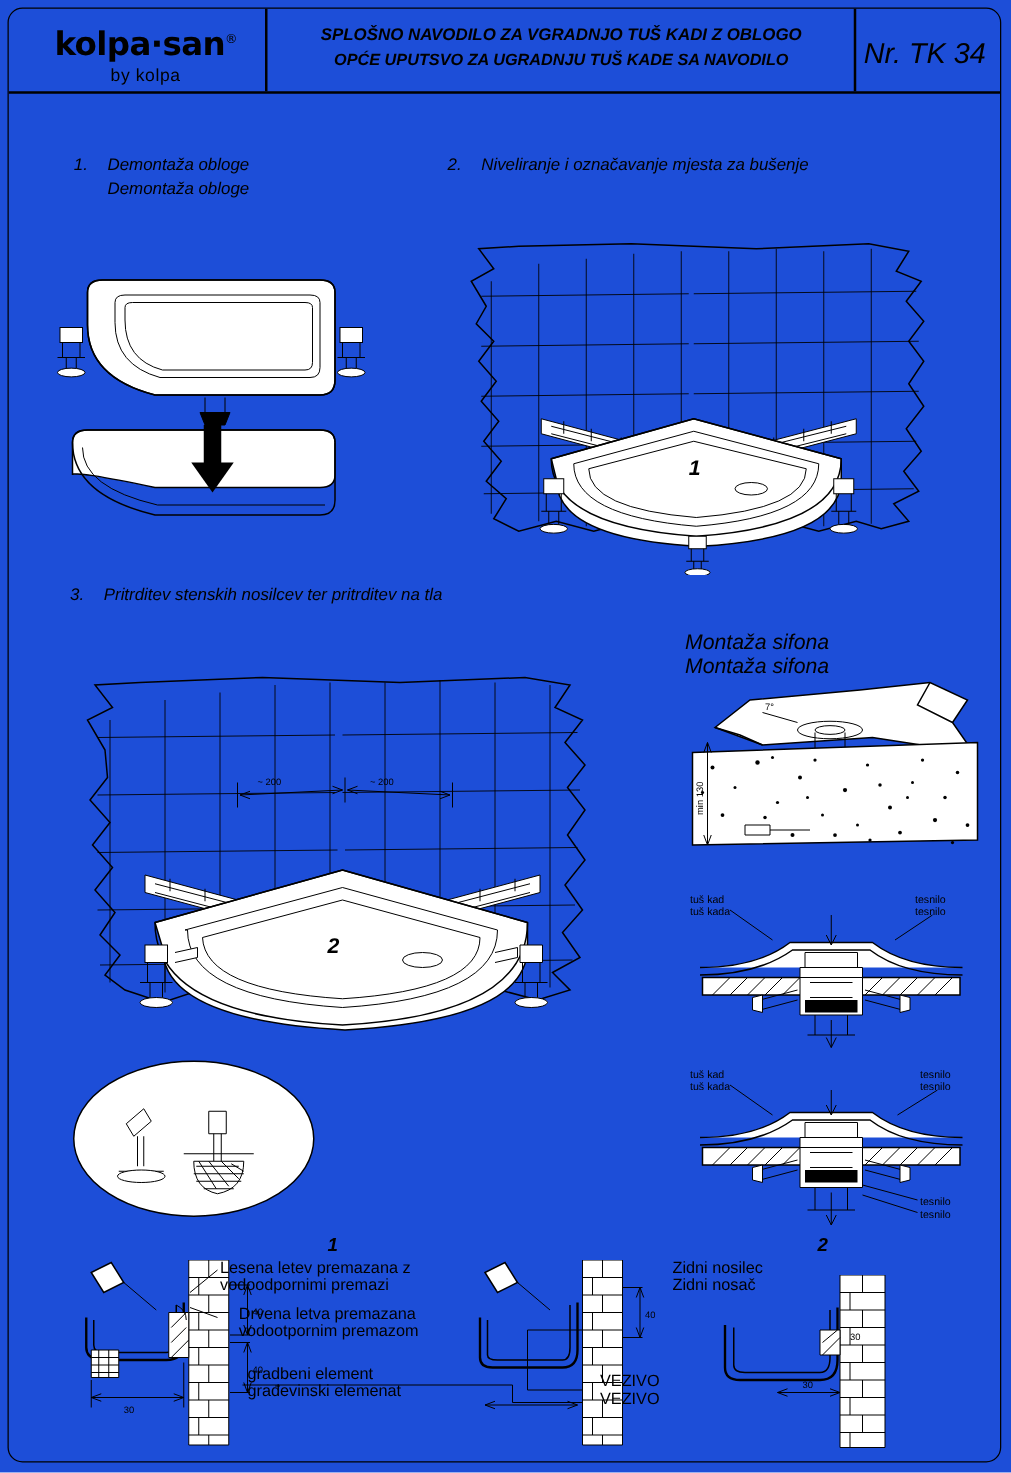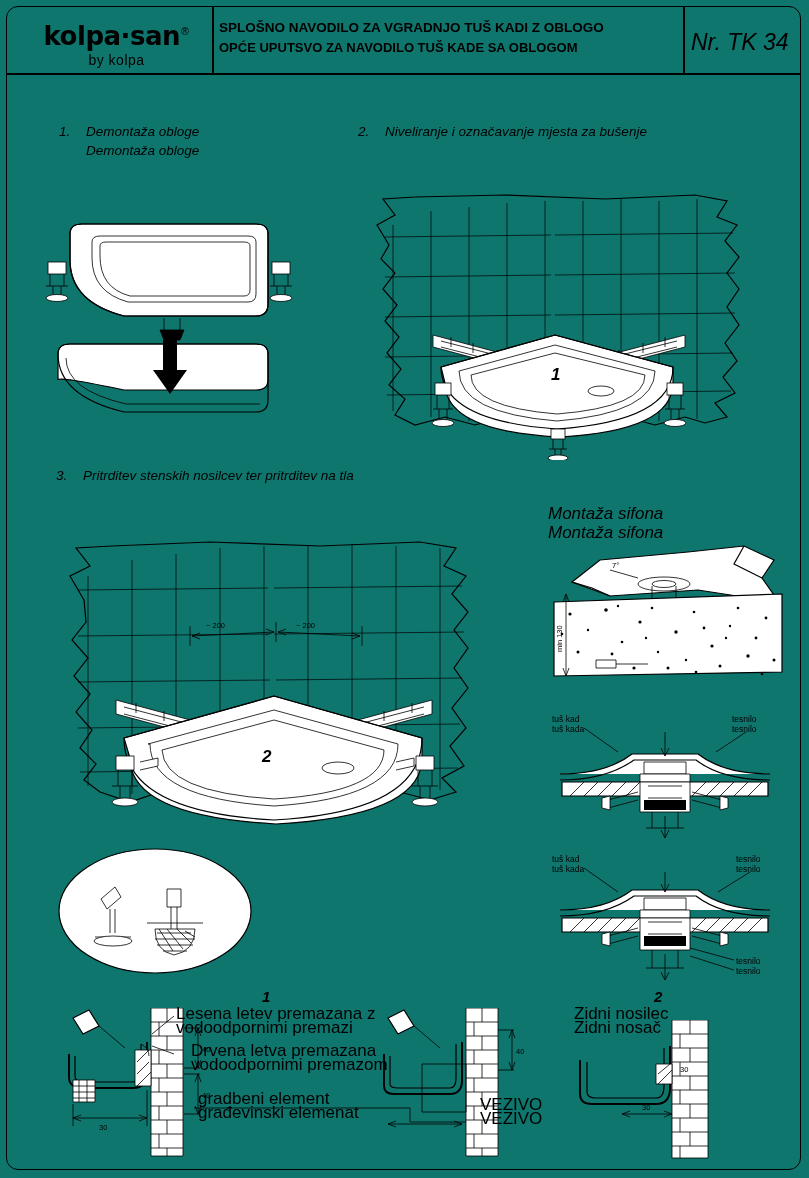--- a/index.html
+++ b/index.html
@@ -1,31 +1,31 @@
 <!DOCTYPE html>
 <html><head>
 <meta charset="utf-8">
 <style>
   html,body{margin:0;padding:0;background:#ffffff;}
   body{font-family:"Liberation Sans", sans-serif;color:#000;}
-  #page{position:relative;width:809px;height:1178px;overflow:hidden;background:#0f766e;}
+  #page{position:relative;width:809px;height:1178px;overflow:hidden;background:#1d4ed8;}
   .frame{position:absolute;left:6px;top:6px;width:795px;height:1164px;border:1.6px solid #000;border-radius:12px;box-sizing:border-box;}
 
   
   .hdr{position:absolute;left:7px;top:7px;width:793px;height:66px;box-sizing:border-box;}
   .hdr-line{position:absolute;left:0;top:66px;width:793px;height:1.6px;background:#000;}
   .hdr-v1{position:absolute;left:205px;top:0;width:1.6px;height:66px;background:#000;}
   .hdr-v2{position:absolute;left:676px;top:0;width:1.6px;height:66px;background:#000;}
 
   .logo{position:absolute;left:22px;top:14px;width:175px;text-align:center;}
   .logo .word{font-family:"DejaVu Sans", sans-serif;font-weight:bold;font-size:26px;letter-spacing:-0.5px;}
   .logo .reg{font-size:10px;vertical-align:super;font-weight:normal;}
   .logo .sub{font-size:14px;letter-spacing:0.5px;margin-top:1px;}
 
-  .hdr-title{position:absolute;left:212px;top:11px;width:460px;text-align:left;font-weight:bold;font-size:13.5px;line-height:20px;}
+  .hdr-title{position:absolute;left:212px;top:11px;width:460px;text-align:center;font-style:italic;font-weight:bold;font-size:13.5px;line-height:20px;}
   .hdr-title .l2{font-size:13px;}
   .hdr-nr{position:absolute;left:684px;top:22px;width:108px;text-align:left;font-style:italic;font-size:23px;}
 
   
   .cap{position:absolute;font-style:italic;font-size:13.5px;line-height:19px;}
   .cap .num{position:absolute;left:-27px;top:0;font-style:italic;}
   .cap .l1{white-space:nowrap;}
   .cap .l2{white-space:nowrap;}
 
   .sifon-cap{position:absolute;left:548px;top:504px;font-style:italic;font-size:17px;line-height:19px;}
@@ -38,41 +38,41 @@
   .thick{stroke-width:1.9;}
   .wht{fill:#fff;}
   .blk{fill:#000;}
   .tile{stroke:#000;stroke-width:0.7;fill:none;}
   text{font-family:"Liberation Sans", sans-serif;}
 
   .bignum{font-style:italic;font-weight:bold;font-size:17px;}
   .smalltxt{font-size:8.5px;}
   .dim{font-size:7.5px;}
 
-  .callout{position:absolute;font-size:17px;line-height:14px;white-space:nowrap;}
+  .callout{position:absolute;font-size:13px;line-height:14px;white-space:nowrap;}
 </style>
 </head>
 <body>
 
 <div id="page">
   <div class="frame"></div>
 
   <div class="hdr">
     <div class="hdr-line"></div>
     <div class="hdr-v1"></div>
     <div class="hdr-v2"></div>
 
     <div class="logo">
       <div class="word"><span>kolpa·san</span><span class="reg">®</span></div>
       <div class="sub">by kolpa</div>
     </div>
 
     <div class="hdr-title">
       <div>SPLOŠNO NAVODILO ZA VGRADNJO TUŠ KADI Z OBLOGO</div>
-      <div class="l2">OPĆE UPUTSVO ZA NAVODILO TUŠ KADE SA OBLOGOM</div>
+      <div class="l2">OPĆE UPUTSVO ZA UGRADNJU TUŠ KADE SA NAVODILO</div>
     </div>
 
     <div class="hdr-nr">Nr. TK 34</div>
   </div>
 
   <div class="cap" style="left:86px;top:122px;">
     <span class="num">1.</span>
     <div class="l1">Demontaža obloge</div>
     <div class="l2">Demontaža obloge</div>
   </div>
@@ -511,21 +511,21 @@
     <text class="dim" x="22" y="44">40</text>
     <text class="dim" x="22" y="90">40</text>
   </svg>
 
   <div class="callout" style="left:176px;top:1007px;">
     <div>Lesena letev premazana z</div>
     <div>vodoodpornimi premazi</div>
   </div>
   <div class="callout" style="left:176px;top:1044px;margin-left:15px;">
     <div>Drvena letva premazana</div>
-    <div>vodoodpornimi premazom</div>
+    <div>vodootpornim premazom</div>
   </div>
   <div class="callout" style="left:198px;top:1092px;">
     <div>gradbeni  element</div>
     <div>građevinski  elemenat</div>
   </div>
 
   <svg style="position:absolute;left:150px;top:1004px;" width="330" height="140" viewBox="0 0 330 140">
     <g class="ln thin">
       <path d="M24,12 L2,30"></path>
       <path d="M24,50 L2,42"></path>
@@ -568,21 +568,21 @@
       <path d="M4,22 L20,22 M4,62 L20,62"></path>
     </g>
     <text class="dim" x="22" y="46">40</text>
   </svg>
 
   <div class="callout" style="left:480px;top:1098px;">
     <div>VEZIVO</div>
     <div>VEZIVO</div>
   </div>
 
-  <div class="callout" style="left:538px;top:1007px;margin-left:36px;">
+  <div class="callout" style="left:538px;top:1007px;">
     <div>Zidni nosilec</div>
     <div>Zidni  nosač</div>
   </div>
 
   <svg style="position:absolute;left:560px;top:1020px;" width="180" height="140" viewBox="0 0 180 140">
     <g class="ln thin">
       <path d="M112,0 L148,0 L148,138 L112,138 Z" class="wht"></path>
       <path d="M112,14 L148,14 M112,28 L148,28 M112,42 L148,42 M112,56 L148,56 M112,70 L148,70 M112,84 L148,84 M112,98 L148,98 M112,112 L148,112 M112,126 L148,126"></path>
       <path d="M130,0 L130,14 M120,14 L120,28 M130,28 L130,42 M120,42 L120,56 M130,56 L130,70 M120,70 L120,84 M130,84 L130,98 M120,98 L120,112 M130,112 L130,126 M120,126 L120,138"></path>
     </g>

